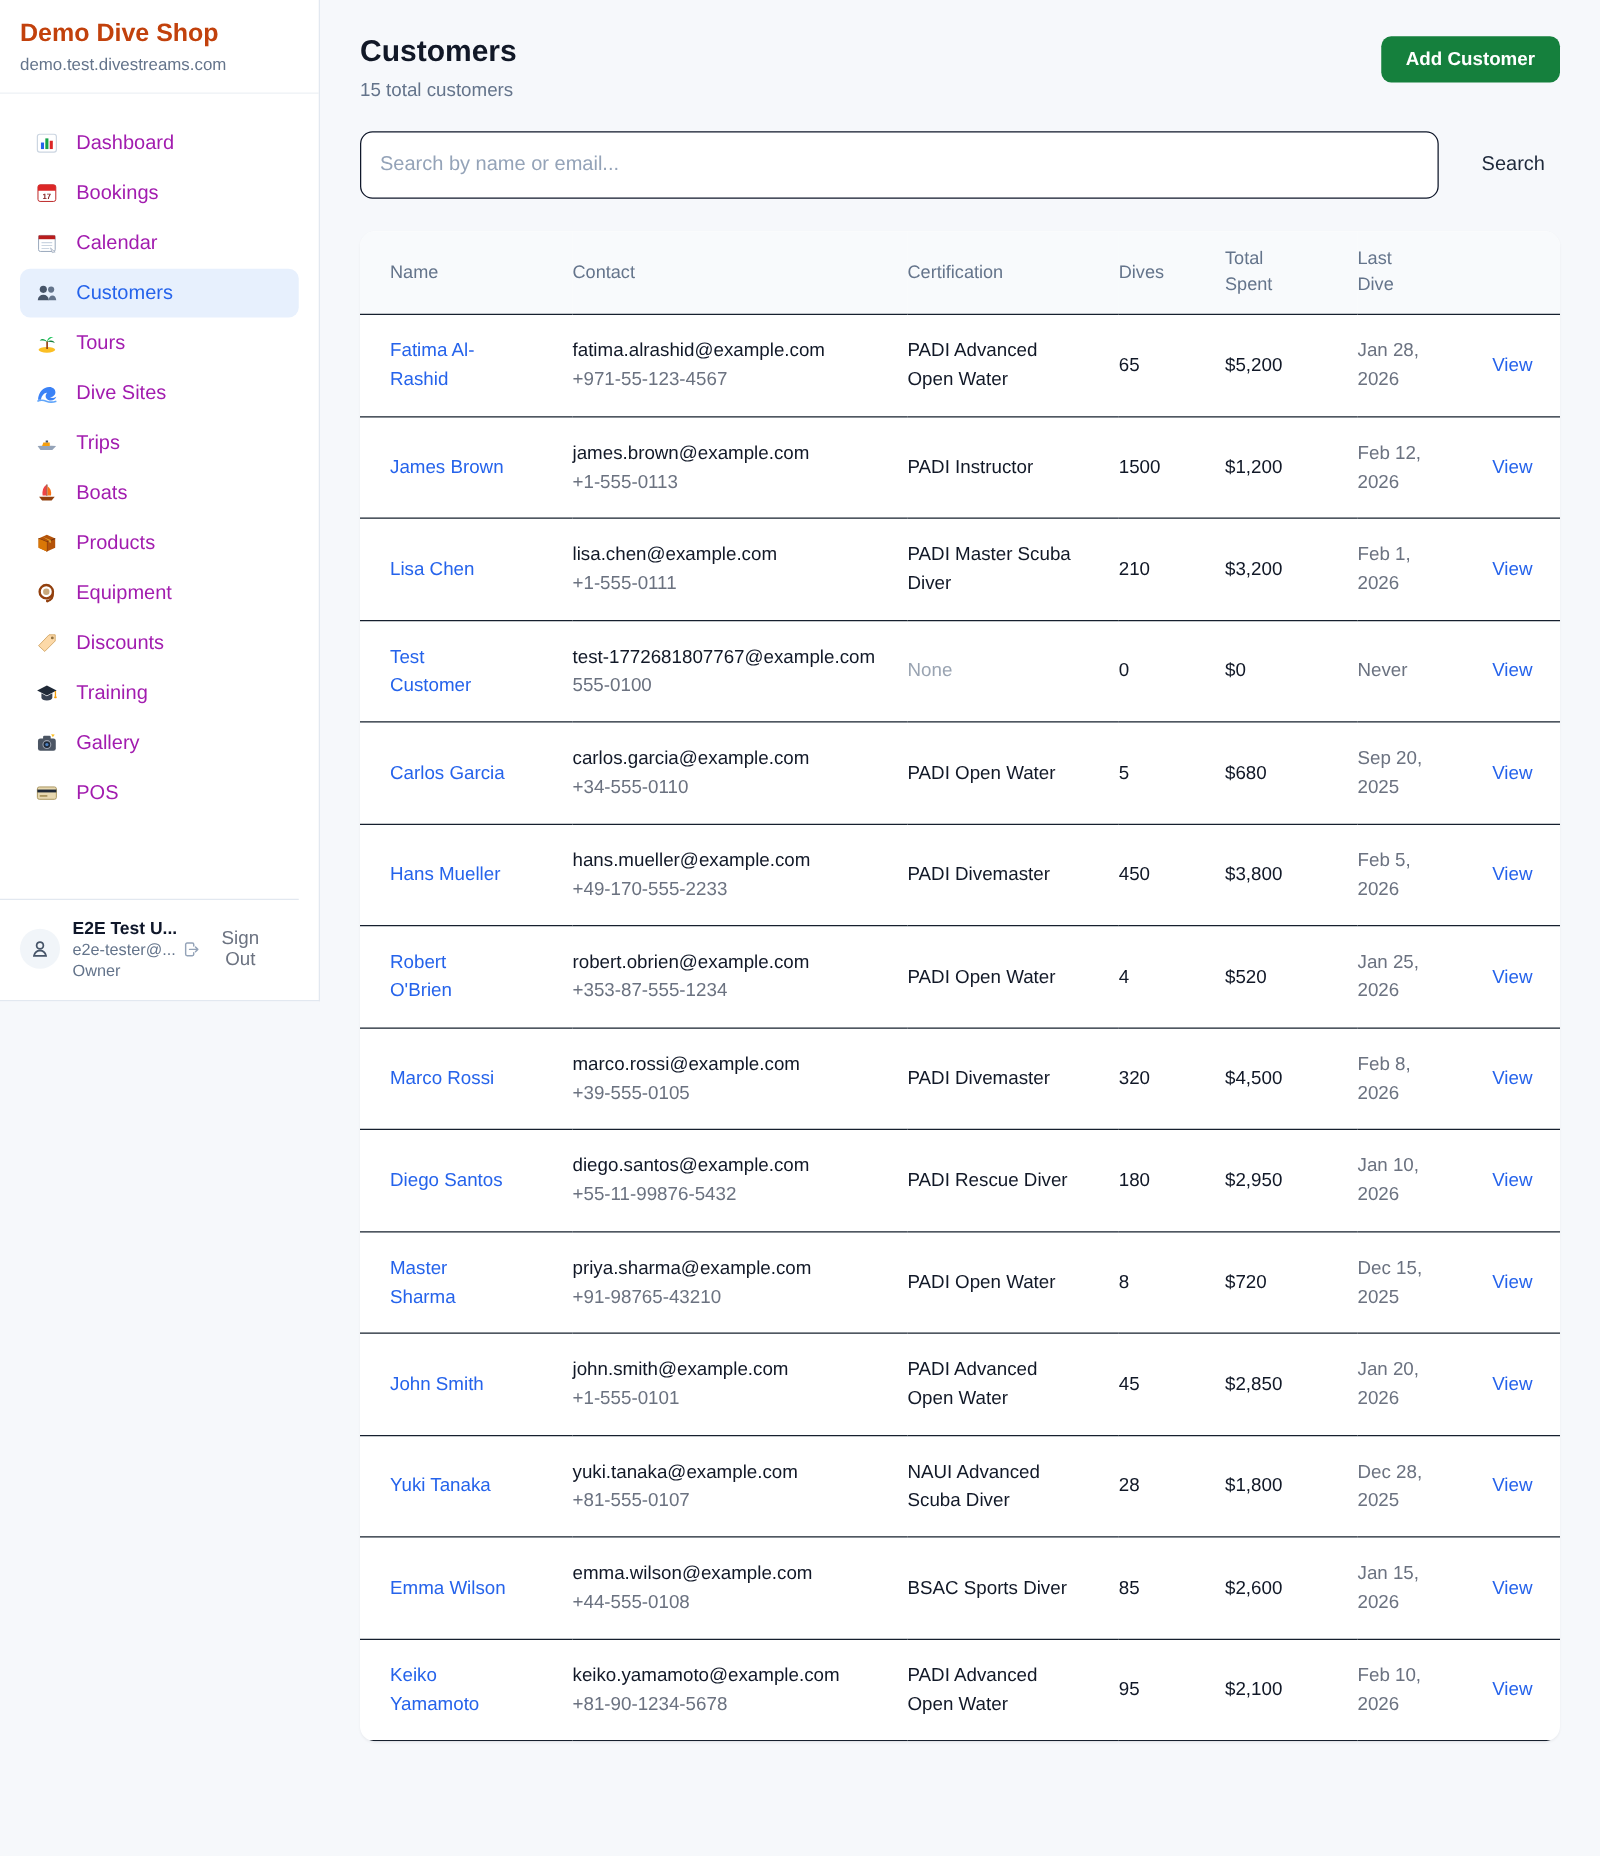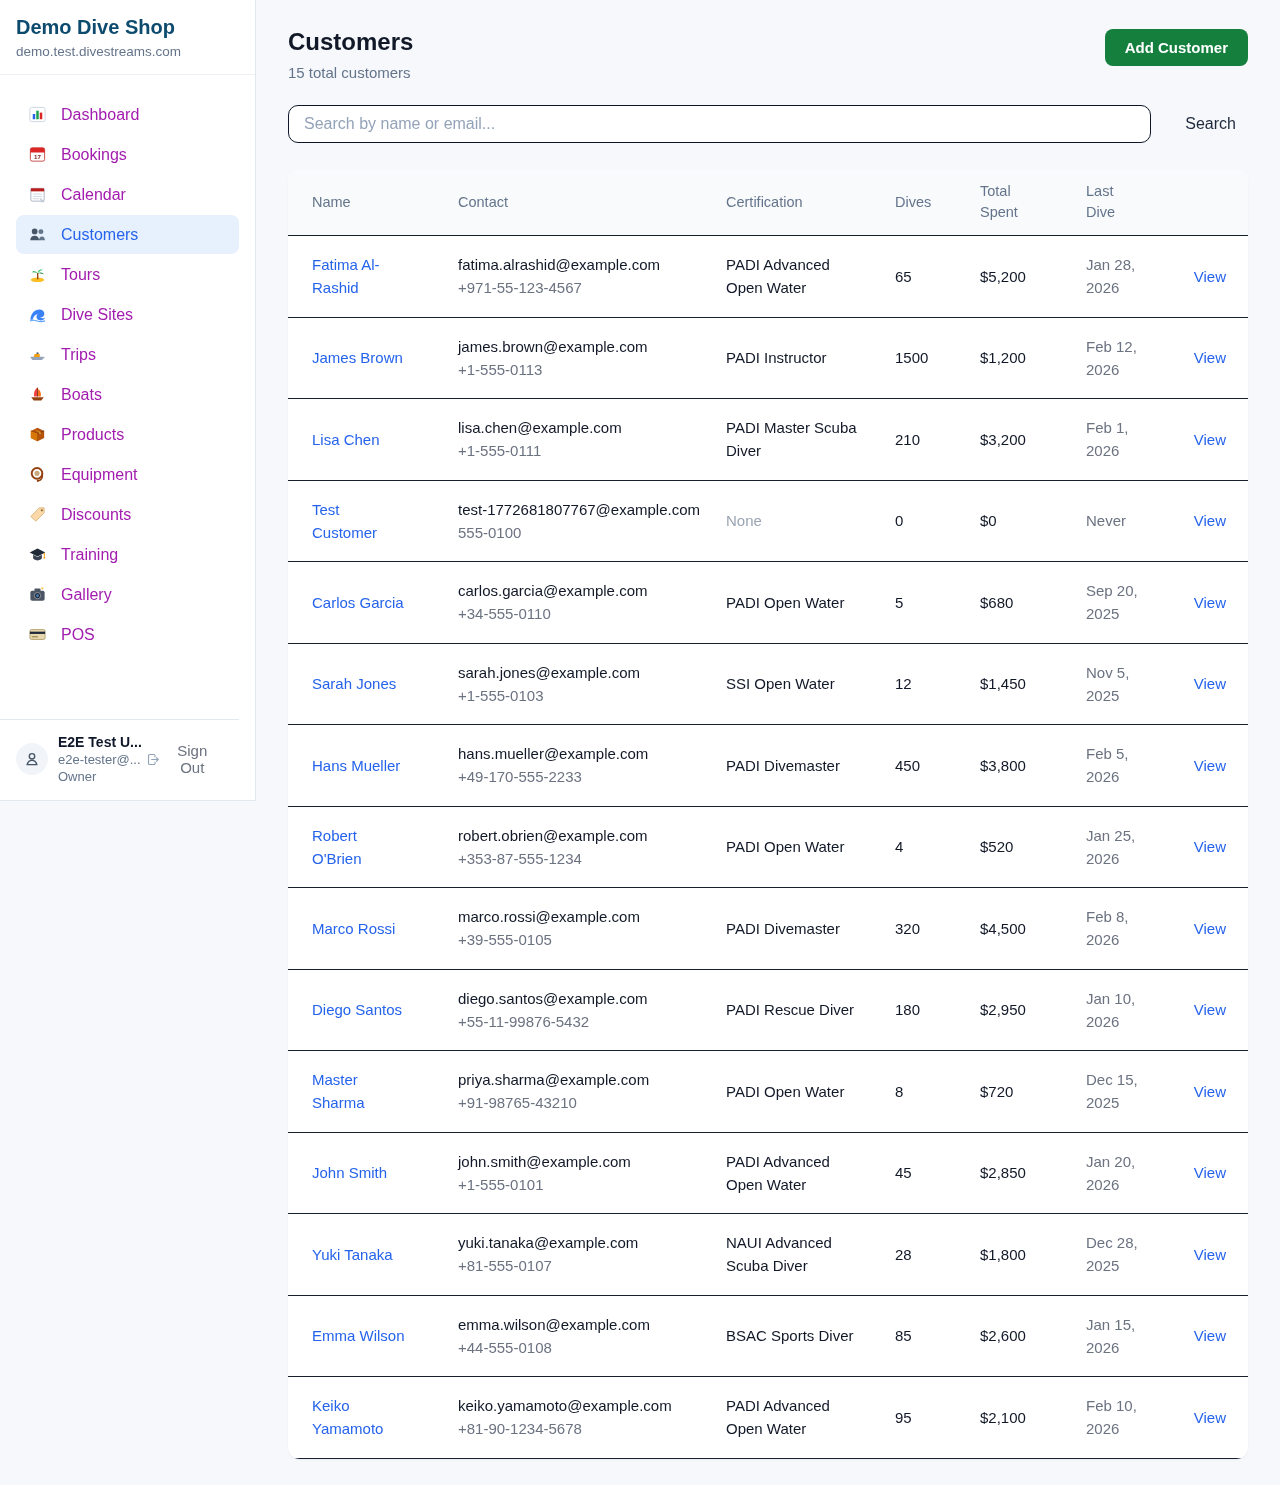--- a/index.html
+++ b/index.html
@@ -13,21 +13,21 @@
   }
 
   
   .sidebar {
     position:absolute; left:0; top:0; width:256px; height:801px;
     background:#ffffff;
     border-right:1px solid #e2e8f0;
     border-bottom:1px solid #e2e8f0;
   }
   .brand { padding:16px 16px 15px; border-bottom:1px solid #edf1f5; }
-  .brand-name { font-size:20px; font-weight:700; color:#0c4a6e; margin:0 0 5px; }
+  .brand-name { font-size:20px; font-weight:700; color:#c2410c; margin:0 0 5px; }
   .brand-domain { font-size:13.5px; color:#64748b; }
 
   .nav { padding:20px 16px 0; }
   .nav-item {
     display:flex; align-items:center; gap:14px;
     padding:10px 12px; margin-bottom:1px;
     border-radius:8px; cursor:pointer;
     font-size:16px; color:#a21caf;
   }
   .nav-item.active { background:#e7f0fd; color:#2563eb; }
@@ -64,21 +64,21 @@
   .page-title { font-size:24px; font-weight:700; margin:0; color:#111827; }
   .page-subtitle { font-size:15px; color:#64748b; margin-top:8px; }
   .add-btn {
     background:#15803d; color:#fff; border:none; cursor:pointer;
     font-family:inherit; font-size:15px; font-weight:600;
     padding:10px 20px; border-radius:8px; margin-top:1px;
   }
 
   .search-row { display:flex; align-items:center; margin-top:24px; }
   .search-input {
-    flex:1; height:38px;
+    flex:1; height:54px;
     border:1px solid #0f172a; border-radius:10px;
     padding:0 15px; font-family:inherit; font-size:16px; color:#0f172a;
     background:#fff; outline:none;
   }
   .search-input::placeholder { color:#94a3b8; }
   .search-btn {
     background:none; border:none; cursor:pointer;
     font-family:inherit; font-size:16px; color:#1e293b;
     padding:0 0 0 0; margin-left:34px; margin-right:12px;
   }
@@ -424,32 +424,20 @@
       <div class="email-line">carlos.garcia@example.com</div>
       <div class="phone-line">+34-555-0110</div>
     </td>
     <td><span class="cert-text">PADI Open Water</span></td>
     <td><span class="dives-val">5</span></td>
     <td><span class="spent-val">$680</span></td>
     <td><span class="lastdive-val">Sep 20, 2025</span></td>
     <td class="view-cell"><a class="view-link">View</a></td>
   </tr>
 
-  <tr class="table-row">
-    <td><a class="name-link">Sarah Jones</a></td>
-    <td>
-      <div class="email-line">sarah.jones@example.com</div>
-      <div class="phone-line">+1-555-0103</div>
-    </td>
-    <td><span class="cert-text">SSI Open Water</span></td>
-    <td><span class="dives-val">12</span></td>
-    <td><span class="spent-val">$1,450</span></td>
-    <td><span class="lastdive-val">Nov 5, 2025</span></td>
-    <td class="view-cell"><a class="view-link">View</a></td>
-  </tr>
 
   <tr class="table-row">
     <td><a class="name-link">Hans Mueller</a></td>
     <td>
       <div class="email-line">hans.mueller@example.com</div>
       <div class="phone-line">+49-170-555-2233</div>
     </td>
     <td><span class="cert-text">PADI Divemaster</span></td>
     <td><span class="dives-val">450</span></td>
     <td><span class="spent-val">$3,800</span></td>

